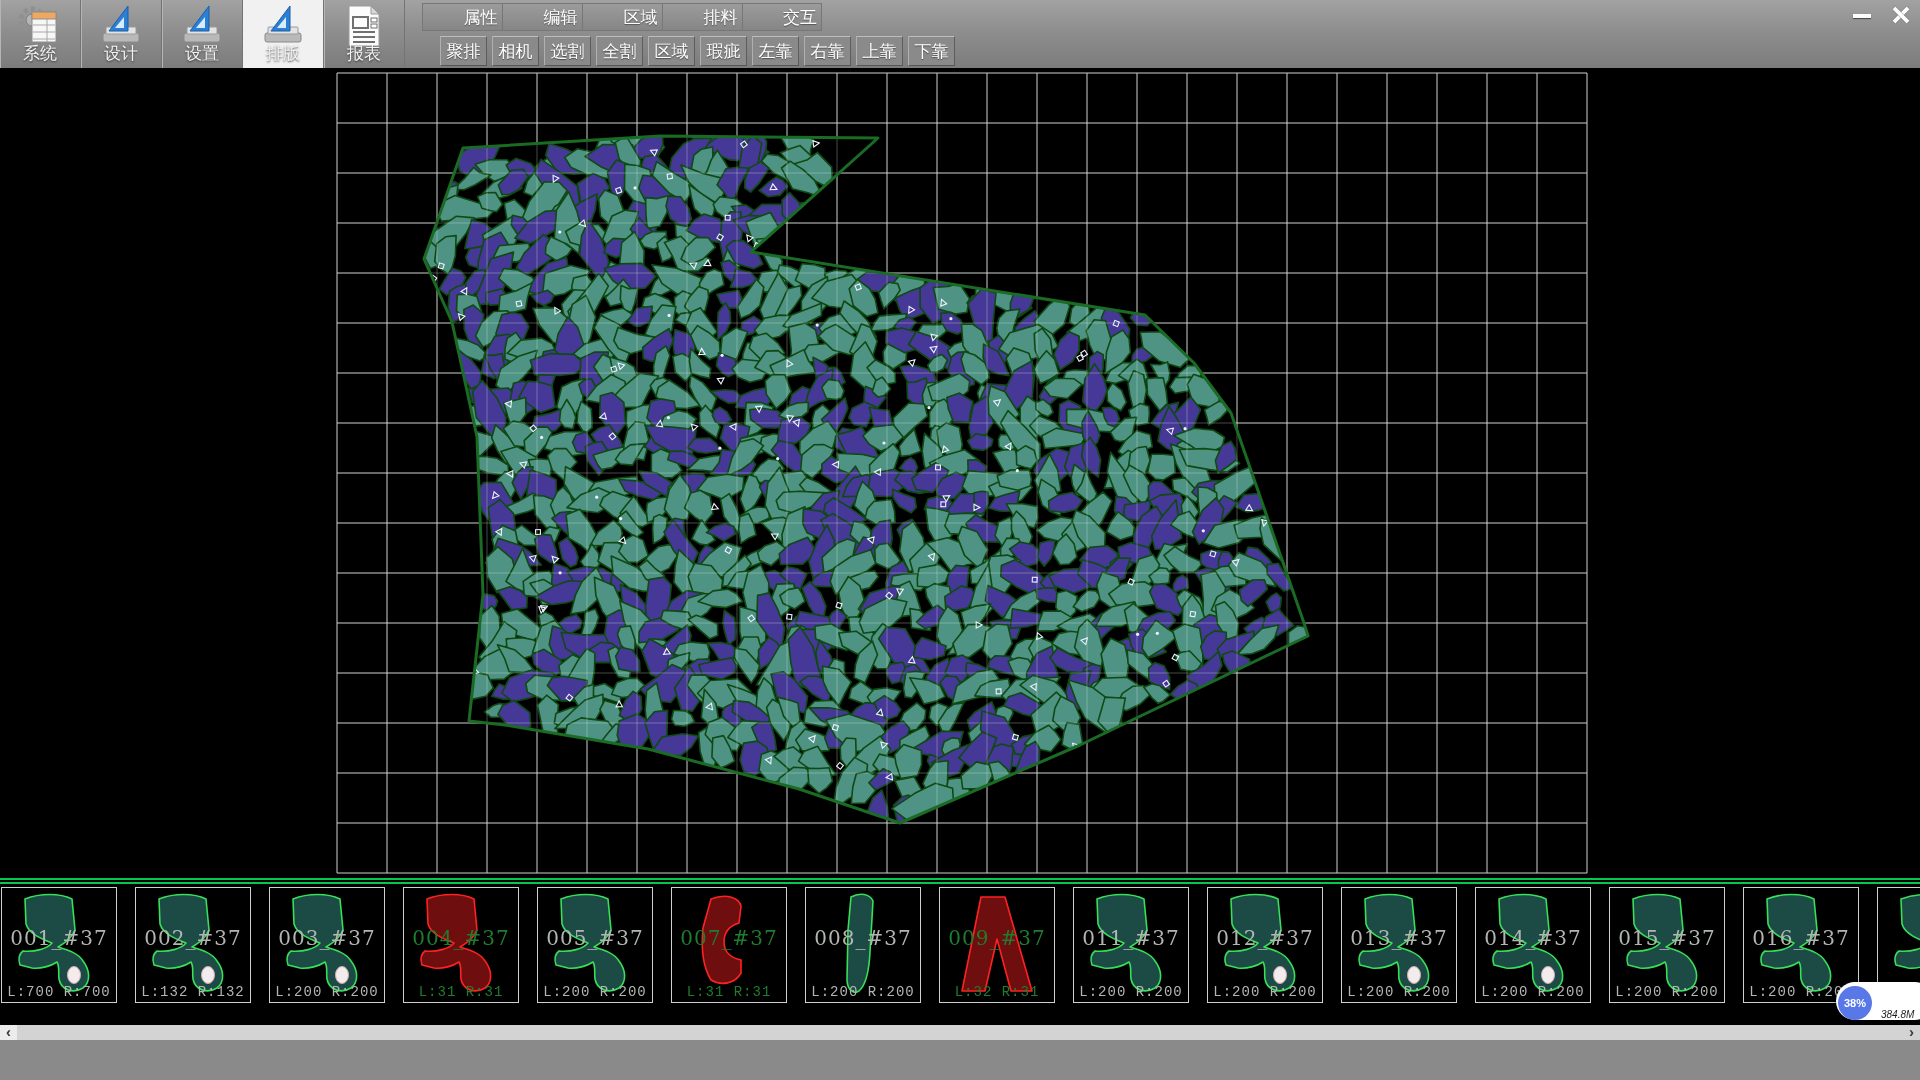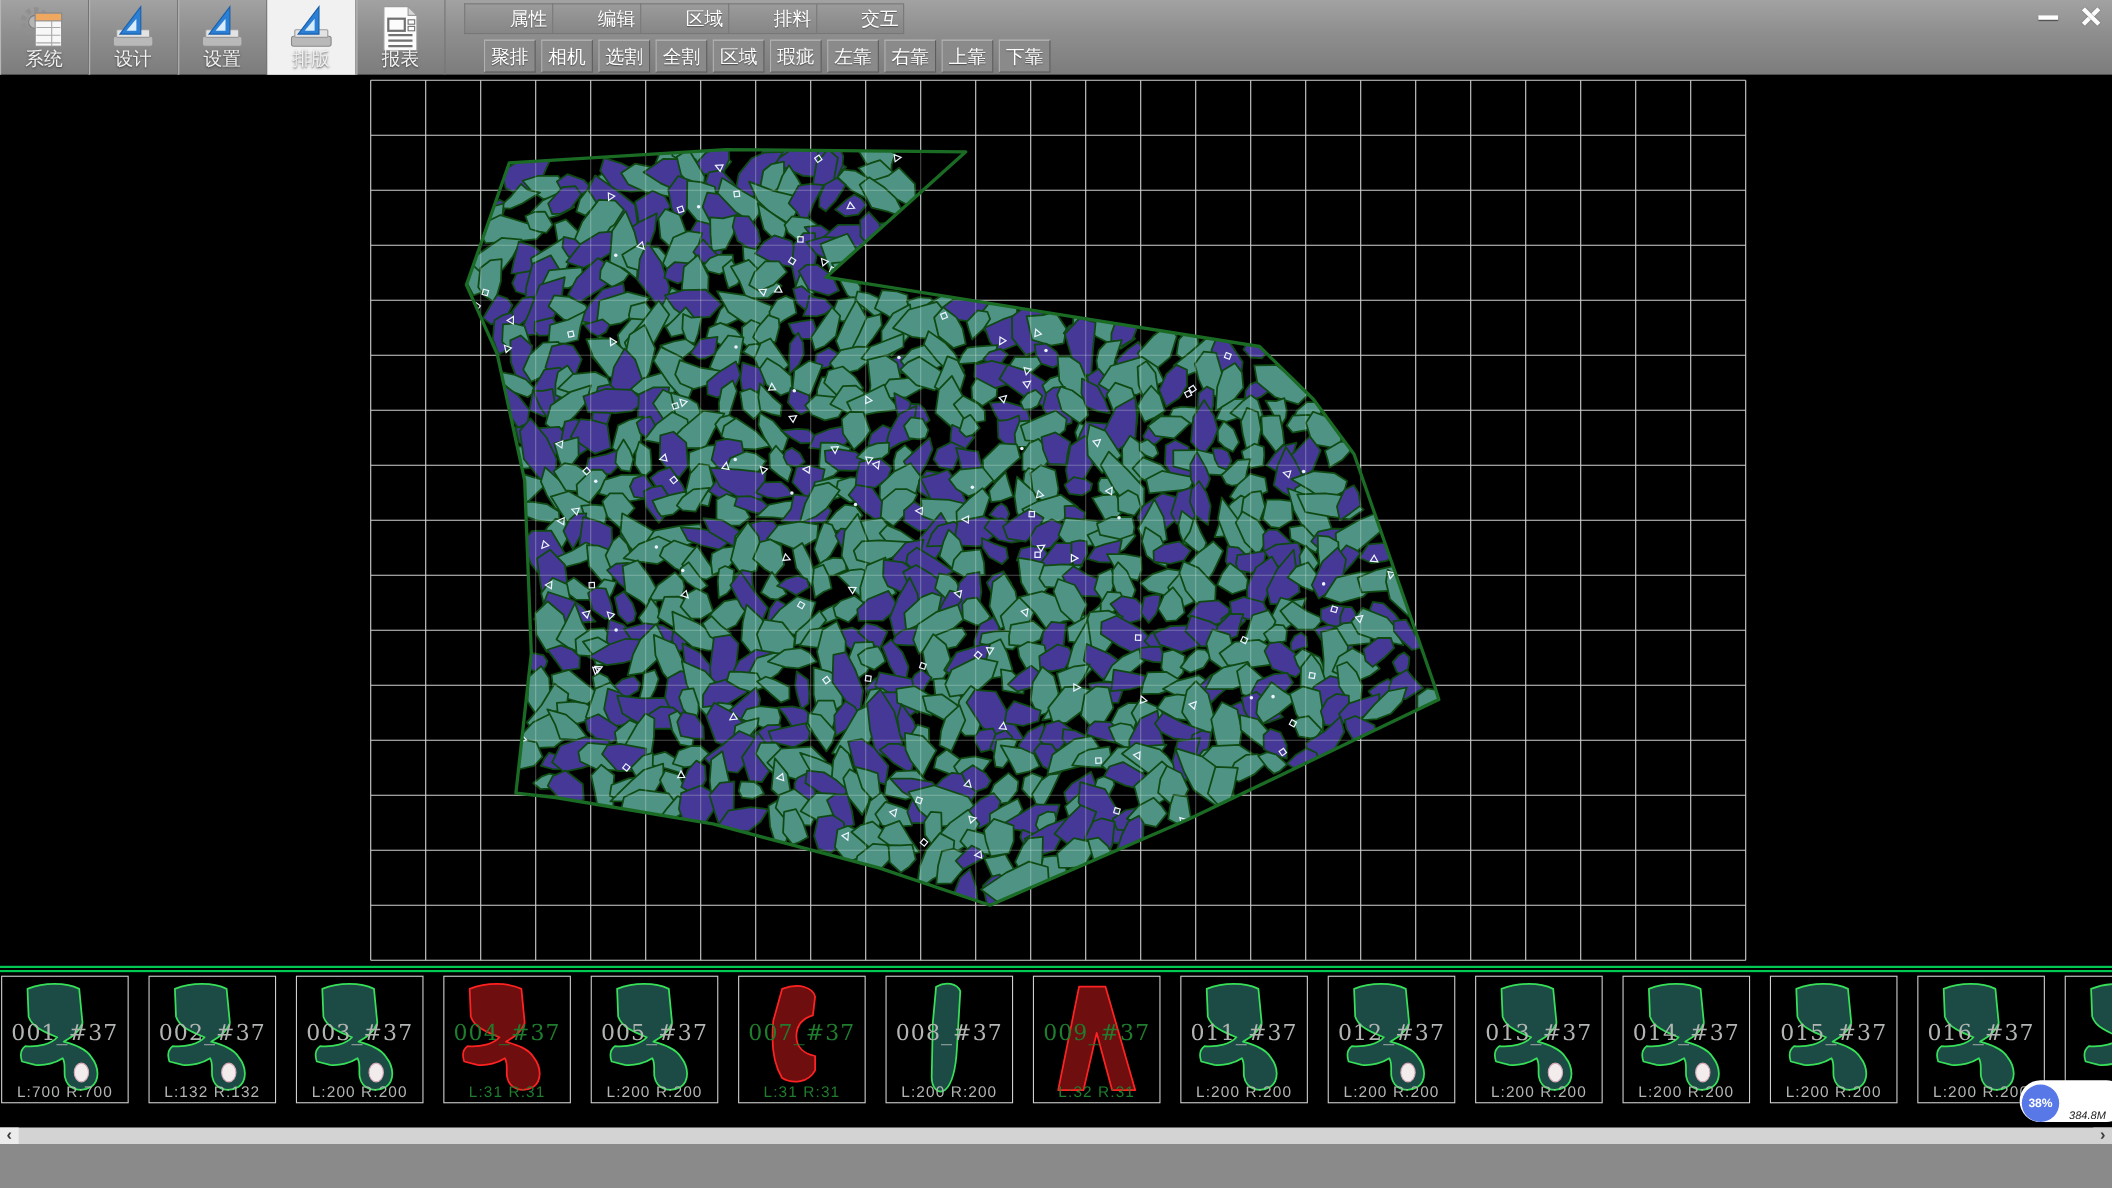--- a/index.html
+++ b/index.html
@@ -45,21 +45,21 @@
   .green-sep{position:absolute;left:0;top:878px;width:1920px;height:6px;
              background:linear-gradient(#00c853 0 2px,#000 2px 4px,#00c853 4px 6px);}
   .parts-strip{position:absolute;left:0;top:884px;width:1920px;height:141px;background:#000;
                display:flex;padding:3px 0 0 1px;box-sizing:border-box;overflow:hidden;gap:16px;}
   .cell{flex:0 0 114px;width:114px;height:114px;border:1px solid #cdd0cd;margin-right:2px;
         position:relative;background:#000;overflow:hidden;}
   .cell svg{position:absolute;left:6px;top:2px;}
   .pnum{position:absolute;left:0;right:0;top:38px;text-align:center;
         font-family:"DejaVu Serif","Liberation Serif",serif;font-size:20px;letter-spacing:1px;}
   .pcnt{position:absolute;left:0;right:0;bottom:2px;text-align:center;
-        font-family:Liberation Sans, sans-serif;font-size:14px;letter-spacing:1px;}
+        font-family:Liberation Mono, monospace;font-size:14px;letter-spacing:1px;}
   .teal-text{color:#b2b6b2;}
   .red-text{color:#1f7d2e;}
 
   
   .hscroll{position:absolute;left:0;top:1025px;width:1920px;height:15px;background:#d3d3d3;}
   .scroll-btn{position:absolute;top:0;width:17px;height:15px;background:#ececec;
               color:#3a3a3a;font-size:15px;font-weight:bold;line-height:14px;text-align:center;}
   .scroll-btn.left{left:0;}
   .scroll-btn.right{right:0;background:#d3d3d3;}
   .statusbar{position:absolute;left:0;top:1040px;width:1920px;height:40px;background:#8a8a8a;}

